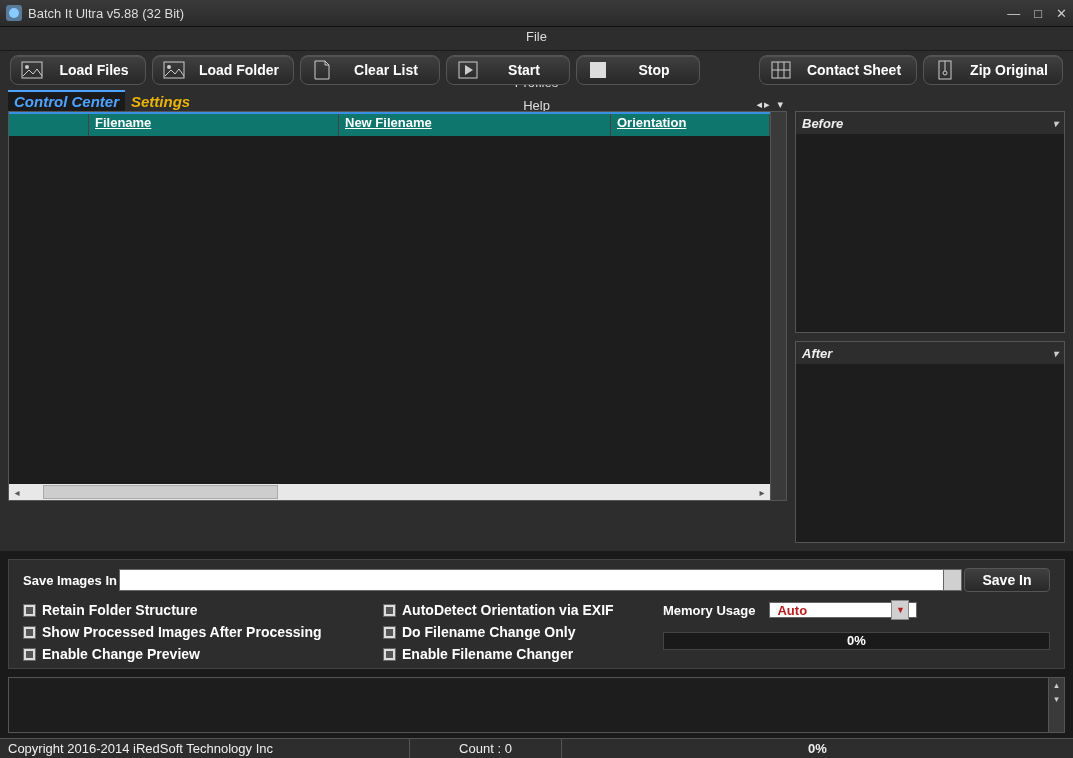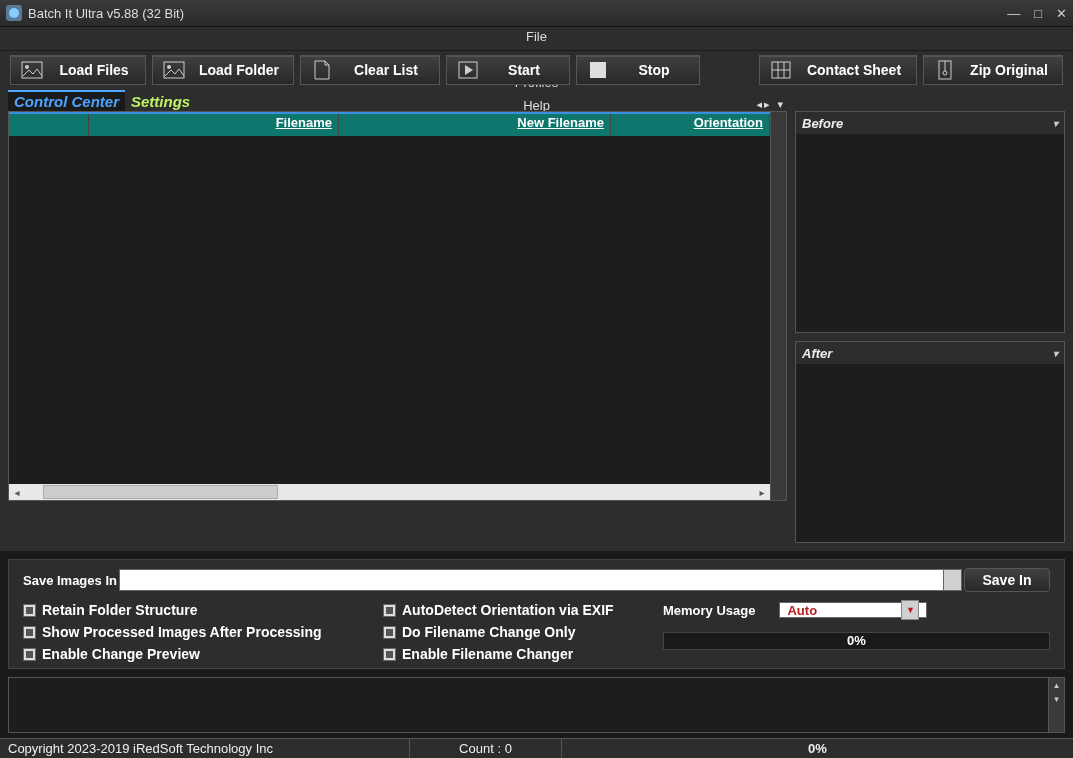--- a/index.html
+++ b/index.html
@@ -11,34 +11,34 @@
 .titlebar .title { color:#ddd; font-size:13px; flex:1;}
 .titlebar .win-controls { display:flex; gap:14px; color:#ccc;}
 .titlebar .win-controls span { cursor:default;}
 
 
 .menubar { height:24px; background:#2d2d2d; display:flex; align-items:center; padding:0 8px; gap:4px; border-bottom:1px solid #1a1a1a;flex-direction:column;}
 .menubar .menu-item { color:#ddd; padding:2px 8px; font-size:13px;}
 
 
 .toolbar { height:38px; background:#2d2d2d; display:flex; align-items:center; padding:4px 10px; gap:6px;}
-.tool-btn { height:30px; background:linear-gradient(#404040,#282828); border:1px solid #555; border-radius:0; display:flex; align-items:center; color:#fff; font-weight:bold; font-size:14px; padding:0 10px; gap:10px; box-shadow:inset 0 1px 0 rgba(255,255,255,0.1);}
+.tool-btn { height:30px; background:linear-gradient(#404040,#282828); border:1px solid #555; border-radius:8px; display:flex; align-items:center; color:#fff; font-weight:bold; font-size:14px; padding:0 10px; gap:10px; box-shadow:inset 0 1px 0 rgba(255,255,255,0.1);}
 .tool-btn .icn { width:22px; height:20px; display:flex; align-items:center; justify-content:center;}
 .tool-btn .lbl { flex:1; text-align:center;}
 .toolbar .spacer { flex:1; }
 .w-load-files{width:136px;} .w-load-folder{width:142px;} .w-clear{width:140px;} .w-start{width:124px;} .w-stop{width:124px;} .w-contact{width:158px;} .w-zip{width:140px;}
 
 
 .content { display:flex; padding:0 8px; gap:8px; background:#2d2d2d;}
-.left-pane { flex:1; display:flex; flex-direction:column;text-align:right;}
+.left-pane { flex:1; display:flex; flex-direction:column;}
 .right-pane { width:270px; display:flex; flex-direction:column;}
 
 
 .tabs { height:22px; display:flex; align-items:flex-end; position:relative;}
-.tab { padding:1px 6px; font-style:italic; font-weight:bold; font-size:15px; color:#bef264;}
+.tab { padding:1px 6px; font-style:italic; font-weight:bold; font-size:15px; color:#eab308;}
 .tab.active { background:#1a1a1a; color:#4ea3ff; border-top:2px solid #4ea3ff;}
 .tabs .tab-controls { margin-left:auto; color:#ddd; font-size:11px; display:flex; gap:2px; padding-right:4px;}
 
 
 .grid-wrap { border:1px solid #555; background:#141414; height:390px; display:flex; position:relative;}
 .grid { flex:1; display:flex; flex-direction:column;}
 .grid-header { height:24px; display:flex; background:#0f766e; border-top:2px solid #3a8fe0;text-decoration:underline;}
 .grid-header .col { border-right:1px solid #444; padding:1px 6px; font-weight:bold; font-size:13px; color:#fff;}
 .col-hnd{width:80px;border-right:1px solid #444;} .col-fn{width:250px;} .col-nfn{width:272px;} .col-or{flex:1;}
 .grid-body { flex:1; background:#1d1d1d;}
@@ -64,21 +64,21 @@
 .save-btn { width:86px; height:24px; background:linear-gradient(#404040,#282828); border:1px solid #555; border-radius:4px; color:#fff; font-weight:bold; font-size:14px;}
 
 .checks { display:flex; gap:20px;}
 .check-col { display:flex; flex-direction:column; gap:6px;}
 .check-col.c1{width:340px;} .check-col.c2{width:260px;}
 .chk { display:flex; align-items:center; gap:6px; font-weight:bold; font-size:14px; color:#fff;}
 .chk .box { width:13px; height:13px; background:#ddd; border:1px solid #666; display:inline-block;}
 .chk .box.filled::after{content:"";display:block;width:7px;height:7px;margin:2px;background:#555;}
 
 .mem-col { display:flex; flex-direction:column; gap:4px; flex:1;}
-.mem-row { display:flex; align-items:center; gap:24px;text-align:right;}
+.mem-row { display:flex; align-items:center; gap:14px;text-align:right;}
 .mem-row label { font-weight:bold; color:#fff;}
 .mem-select { width:148px; height:16px; background:#fff; color:#b91c1c; font-weight:bold; display:flex; align-items:center; padding:0 7px; border:1px solid #666;}
 .mem-select .dd { margin-left:auto; width:18px; height:20px; background:#d0d0d0; border:1px solid #888; display:flex; align-items:center; justify-content:center; font-size:9px;}
 .pct-bar { height:18px; background:#1a1a1a; border:1px solid #444; margin-left:0; margin-right:0; position:relative;}
 .pct-bar .pct-label{ position:absolute; left:50%; top:0; transform:translateX(-50%); font-weight:bold; font-size:13px; color:#fff;}
 
 
 .log-area { margin:0 8px; height:56px; background:#1d1d1d; border:1px solid #555; position:relative;}
 .log-area .log-scroll { position:absolute; right:0; top:0; bottom:0; width:16px; background:#3a3a3a; border-left:1px solid #555;}
 .log-area .log-scroll .up,.log-area .log-scroll .dn{height:14px;display:flex;align-items:center;justify-content:center;font-size:9px;color:#ccc;}
@@ -293,16 +293,16 @@
 
 <div class="log-area">
   <div class="log-scroll">
     <div class="up">▴</div>
     <div style="flex:1"></div>
     <div class="dn">▾</div>
   </div>
 </div>
 
 <div class="statusbar">
-  <div class="cell copy">Copyright 2023-2019 iRedSoft Technology Inc</div>
+  <div class="cell copy">Copyright 2016-2014 iRedSoft Technology Inc</div>
   <div class="cell count">Count : 0</div>
   <div class="cell prog">0%</div>
 </div>
 
 </body></html>

